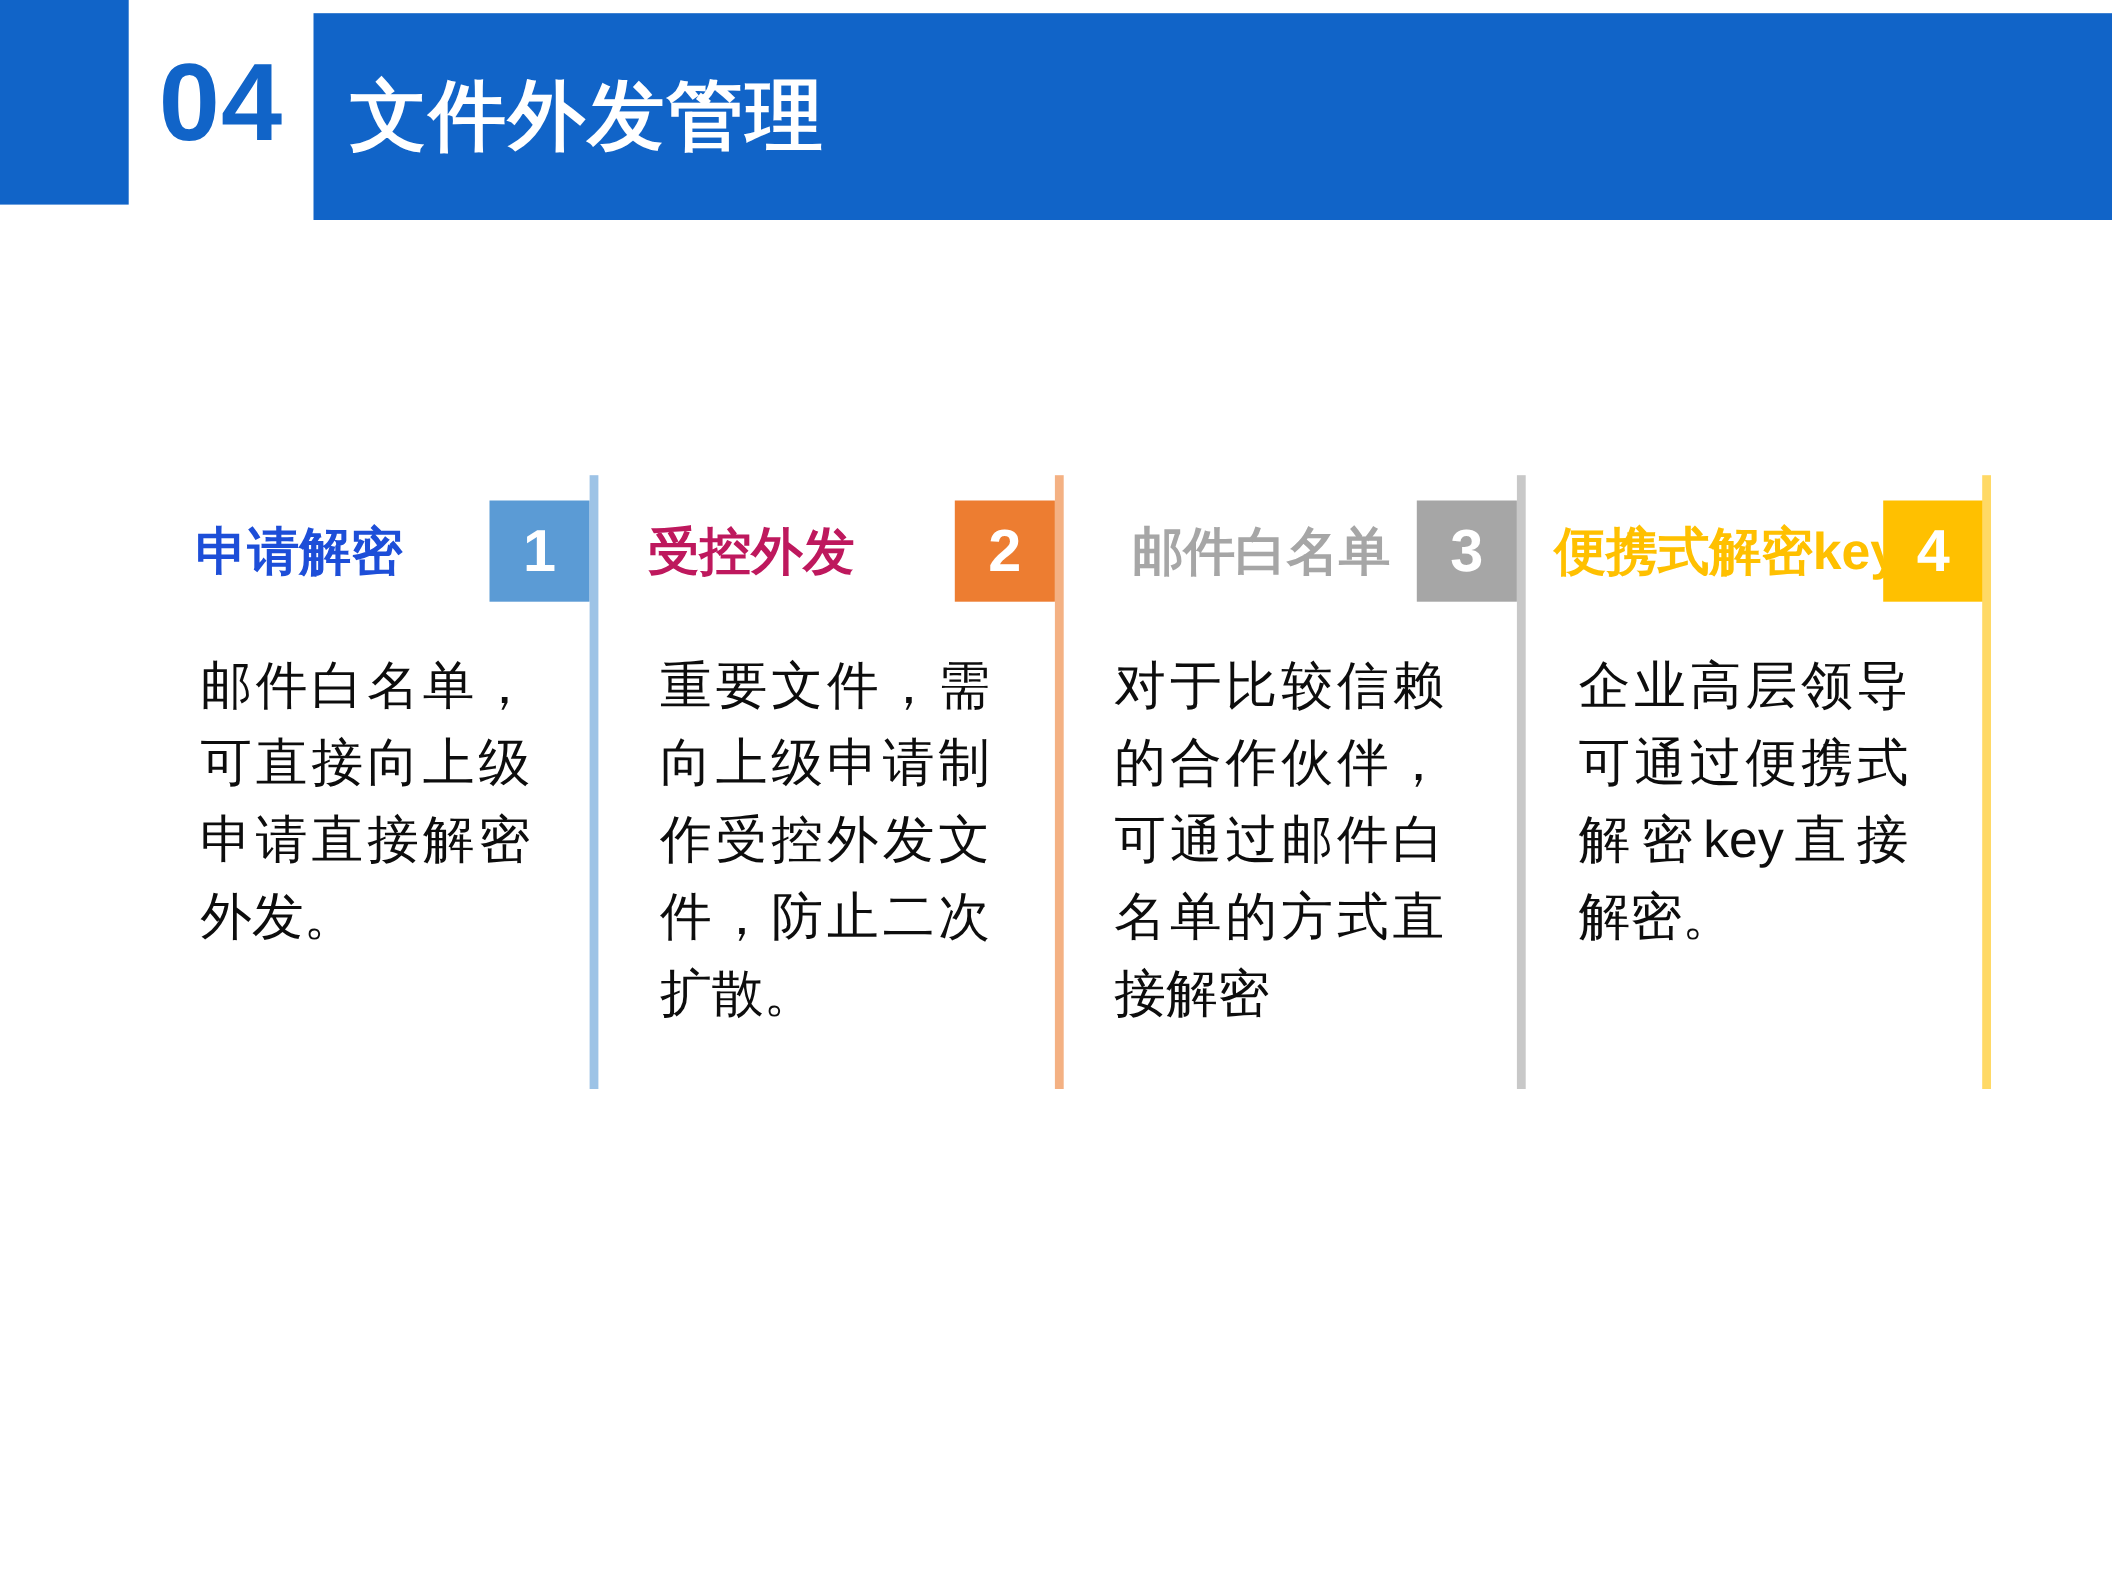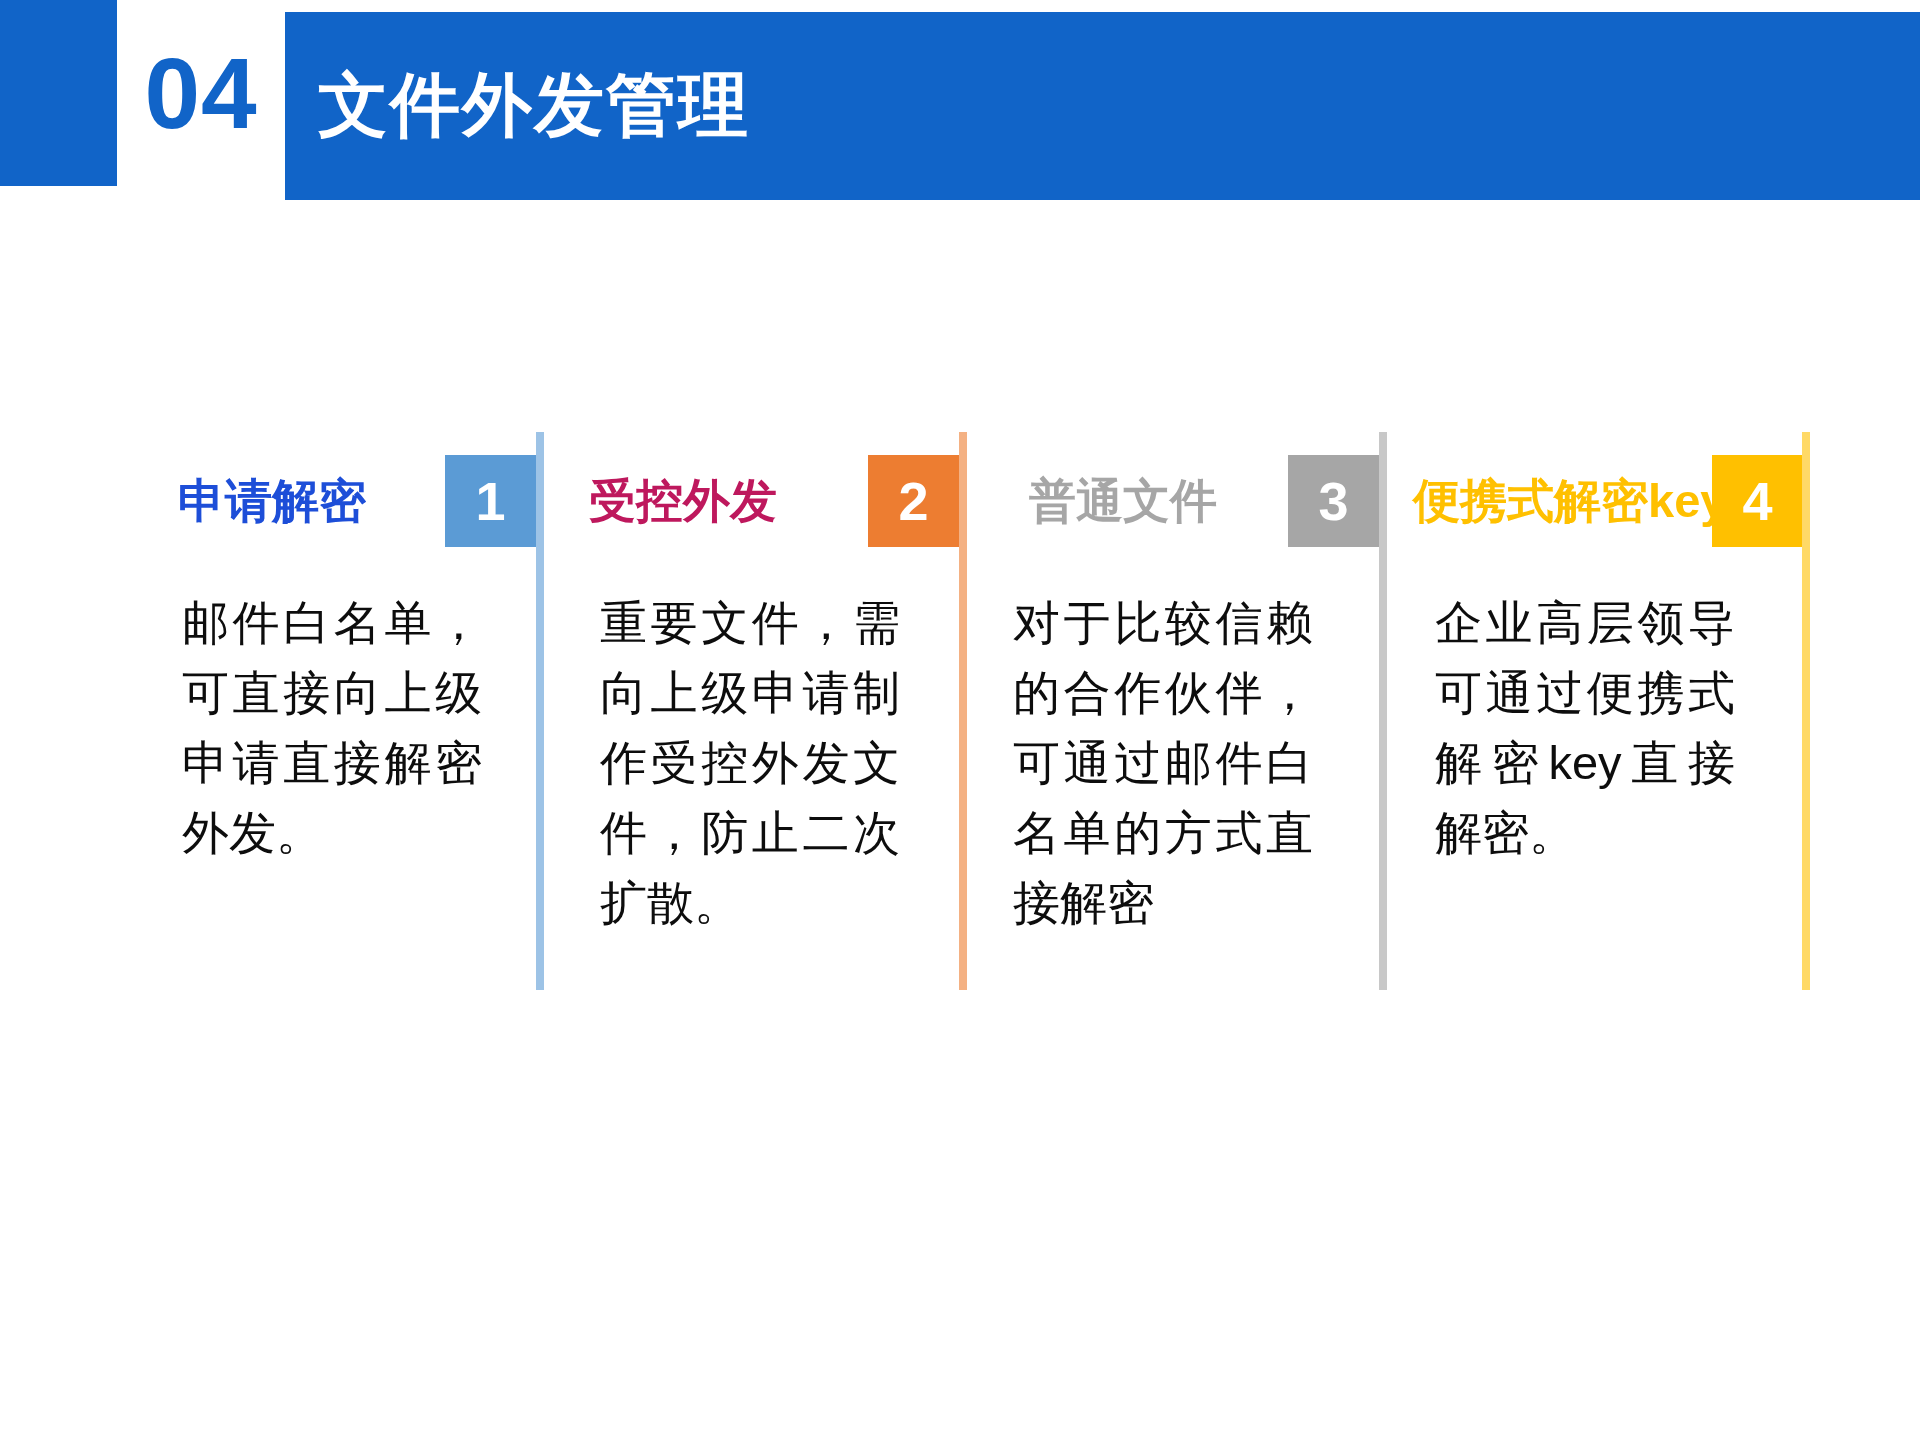--- a/index.html
+++ b/index.html
@@ -72,21 +72,21 @@
   <div class="vline l0" style="background-color: rgb(157, 195, 230);"></div>
   <p class="col-body p0">邮件白名单，可直接向上级申请直接解密外发。</p>
 
   <h2 class="col-title t1" style="color: #be185d;">受控外发</h2>
   <div class="num-box b1" style="background-color: rgb(237, 125, 49);">
     <span>2</span>
   </div>
   <div class="vline l1" style="background-color: rgb(244, 177, 131);"></div>
   <p class="col-body p1">重要文件，需向上级申请制作受控外发文件，防止二次扩散。</p>
 
-  <h2 class="col-title t2" style="color: rgb(166, 166, 166);">普通文件</h2>
+  <h2 class="col-title t2" style="color: rgb(166, 166, 166);">邮件白名单</h2>
   <div class="num-box b2" style="background-color: rgb(166, 166, 166);">
     <span>3</span>
   </div>
   <div class="vline l2" style="background-color: rgb(200, 200, 200);"></div>
   <p class="col-body p2">对于比较信赖的合作伙伴，可通过邮件白名单的方式直接解密</p>
 
   <h2 class="col-title t3" style="color: rgb(255, 192, 0);">便携式解密key</h2>
   <div class="num-box b3" style="background-color: rgb(255, 192, 0);">
     <span>4</span>
   </div>

